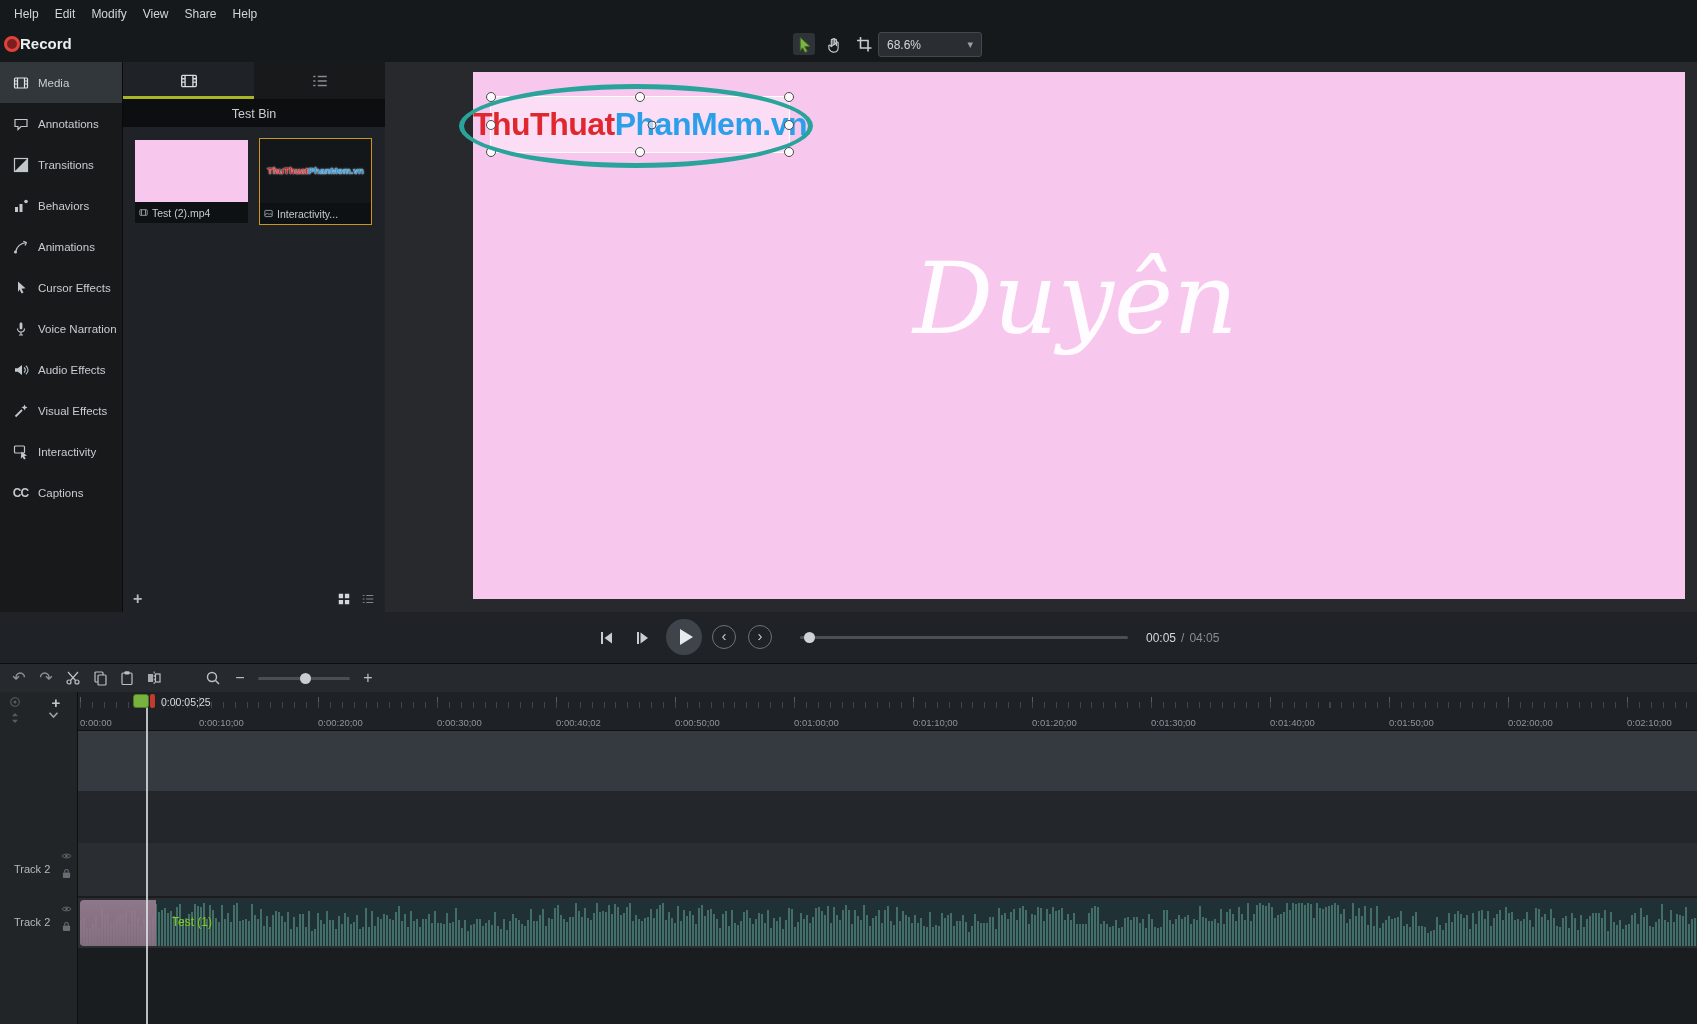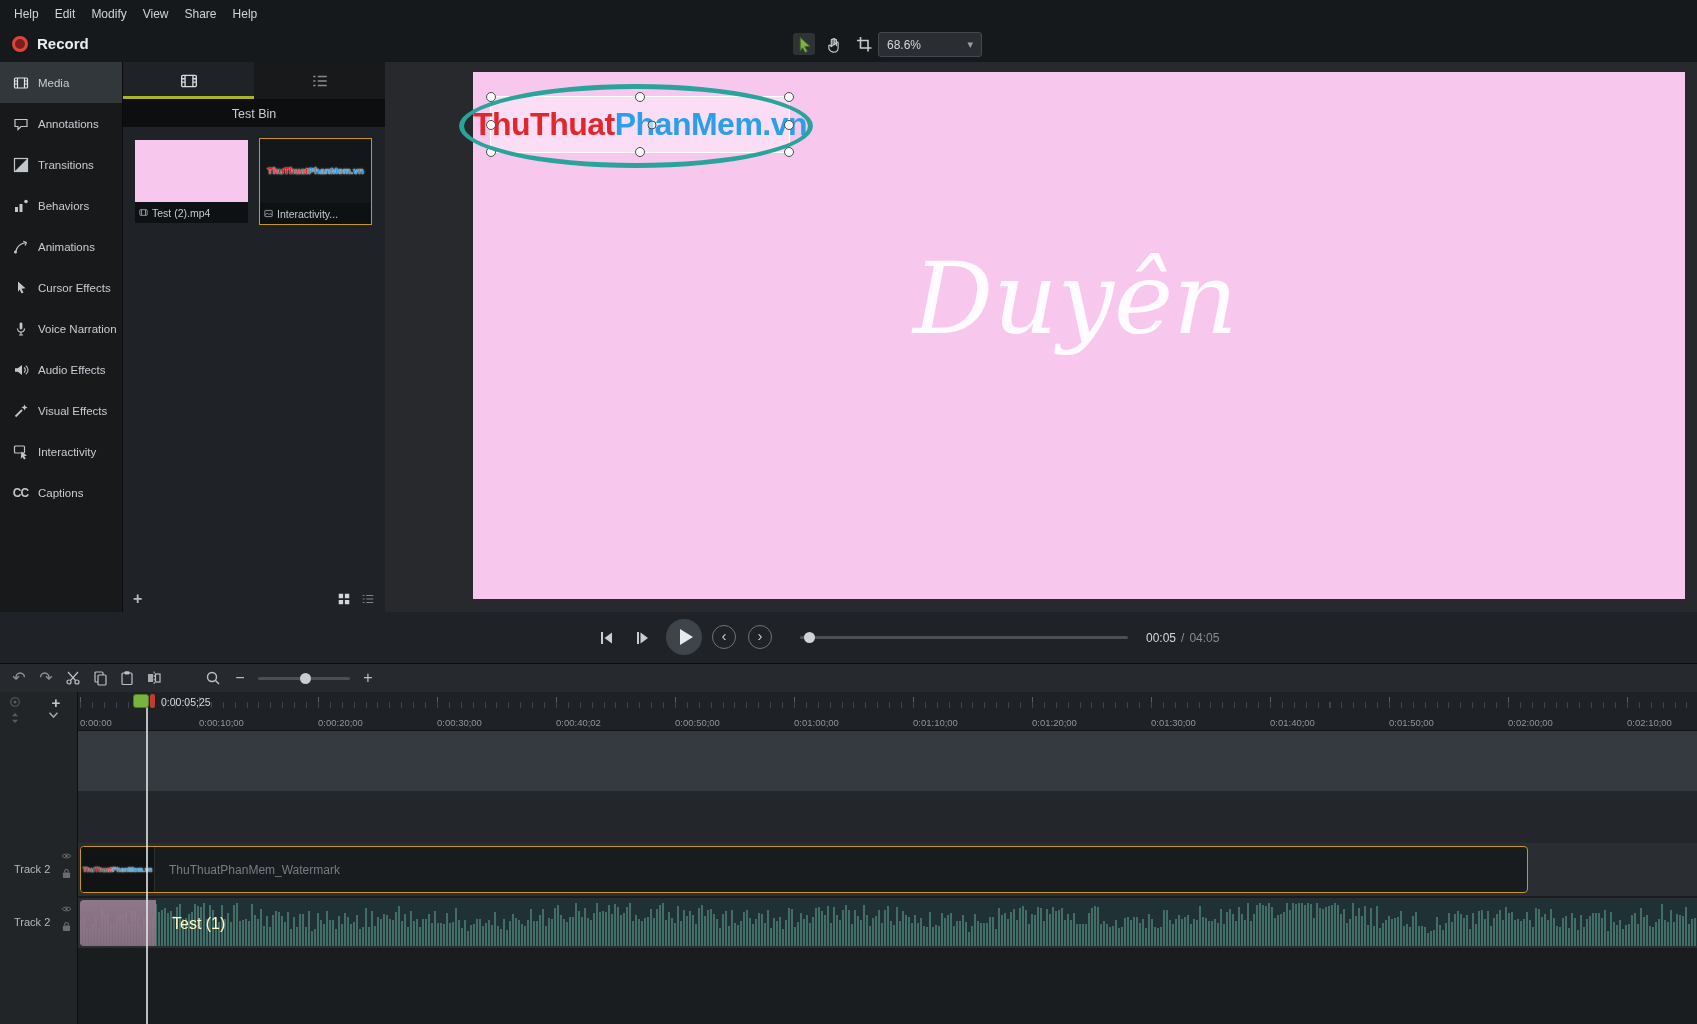--- a/index.html
+++ b/index.html
@@ -6,21 +6,21 @@
   html,body{background:#000;}
   body{font-family:"Liberation Sans",sans-serif;cursor:default;}
   #app{position:relative;width:1697px;height:1024px;background:#1a1d20;overflow:hidden;color:#c8ccd0;}
   svg{display:block}
 
   
   #menubar{position:absolute;left:0;top:0;width:100%;height:28px;background:#16191b;display:flex;align-items:center;padding-left:6px;z-index:20}
   .menu-item{padding:4px 8px;font-size:12px;color:#d2d5d8}
   #window-title{position:absolute;left:0;right:0;top:0;height:28px;display:flex;align-items:center;justify-content:center;font-size:13px;color:#cdd0d3;pointer-events:none}
   #recordbar{position:absolute;left:0;top:28px;width:100%;height:34px;background:#16191b;z-index:19}
-  #record-btn{position:absolute;left:12px;top:7px;display:flex;align-items:center;gap:9px}
+  #record-btn{position:absolute;left:4px;top:7px;display:flex;align-items:center;gap:0}
   .record-dot{width:16px;height:16px;border-radius:50%;background:#7a1f1d;border:3px solid #e0423c}
   .record-label{font-size:15px;font-weight:bold;color:#eceff1}
   #canvas-tools{position:absolute;left:793px;top:5px;display:flex;gap:8px;align-items:center}
   .tool-btn{width:22px;height:22px;display:flex;align-items:center;justify-content:center;border-radius:3px}
   .tool-btn.active{background:#2e3337}
   #zoom-select{position:absolute;left:878px;top:4px;width:104px;height:25px;background:#2a2e32;border:1px solid #43484d;border-radius:3px;display:flex;align-items:center;justify-content:space-between;padding:0 8px;font-size:12px;color:#d4d7da}
   #zoom-select .chev{color:#9aa0a5;font-size:11px}
 
   
   #sidebar{position:absolute;left:0;top:62px;width:123px;height:550px;background:#17191b;border-right:1px solid #0a0b0c}
@@ -94,21 +94,21 @@
   #track2-row{top:151px;height:53px}
   #track1-row{top:206px;height:50px}
   #clip2{position:absolute;left:80px;top:154px;width:1448px;height:47px;background:#191c1f;border:1px solid #c9971c;border-radius:4px;display:flex;align-items:center;overflow:hidden;z-index:3}
   #clip2 .thumb{width:74px;height:100%;background:#111315;display:flex;align-items:center;justify-content:center;border-right:1px solid #2a2e31;flex:none}
   #clip2 .mini-wm{font-size:6.5px}
   #clip2 .clip-label{margin-left:14px;font-size:12px;color:#767d84}
   #clip1{position:absolute;left:80px;top:208px;right:0;height:46px;background:#1f3134;border-radius:4px 0 0 4px;overflow:hidden;z-index:3}
   #clip1 .thumb{position:absolute;left:0;top:0;width:76px;height:100%;background:linear-gradient(#9b7f93,#8a7082);opacity:.9;z-index:2}
   #wave{position:absolute;left:0;right:0;top:0;bottom:0;display:flex;align-items:flex-end;overflow:hidden;z-index:1}
   #wave i{flex:none;width:2px;margin-right:1px;background:#436e67}
-  #clip1 .clip-label{position:absolute;left:92px;top:15px;font-size:16px;color:#fef9c3;z-index:3}
+  #clip1 .clip-label{position:absolute;left:92px;top:15px;font-size:12px;color:#84cc16;z-index:3}
   #playhead-line{position:absolute;left:146px;top:13px;width:2px;height:319px;background:rgba(225,230,233,.8);z-index:7}
   #playhead-head{position:absolute;left:133px;top:2px;display:flex;z-index:8}
   .ph-green{width:16px;height:14px;background:#79b33f;border:1px solid #4e7b22;border-radius:3px}
   .ph-red{width:5px;height:14px;background:#c23b2e;border-radius:2px;margin-left:1px}
   #playhead-label{position:absolute;left:161px;top:4px;font-size:10.5px;color:#d8dcdf;z-index:8}
 </style>
 </head>
 <body>
 
 <div id="app">
@@ -415,26 +415,20 @@
       <span class="rlabel" style="left:716px">0:01:00;00</span>
       <span class="rlabel" style="left:835px">0:01:10;00</span>
       <span class="rlabel" style="left:954px">0:01:20;00</span>
       <span class="rlabel" style="left:1073px">0:01:30;00</span>
       <span class="rlabel" style="left:1192px">0:01:40;00</span>
       <span class="rlabel" style="left:1311px">0:01:50;00</span>
       <span class="rlabel" style="left:1430px">0:02:00;00</span>
       <span class="rlabel" style="left:1549px">0:02:10;00</span>
     </div>
 
-    <div id="clip2">
-      <span class="thumb">
-        <span class="mini-wm"><span class="wm-red">ThuThuat</span><span class="wm-blue">PhanMem.vn</span></span>
-      </span>
-      <span class="clip-label">ThuThuatPhanMem_Watermark</span>
-    </div>
     <div id="clip1">
       <span id="wave">
           <i style="height:26.5px"></i>
           <i style="height:27.6px"></i>
           <i style="height:18.3px"></i>
           <i style="height:18.5px"></i>
           <i style="height:22.3px"></i>
           <i style="height:29.1px"></i>
           <i style="height:17.7px"></i>
           <i style="height:37.6px"></i>

